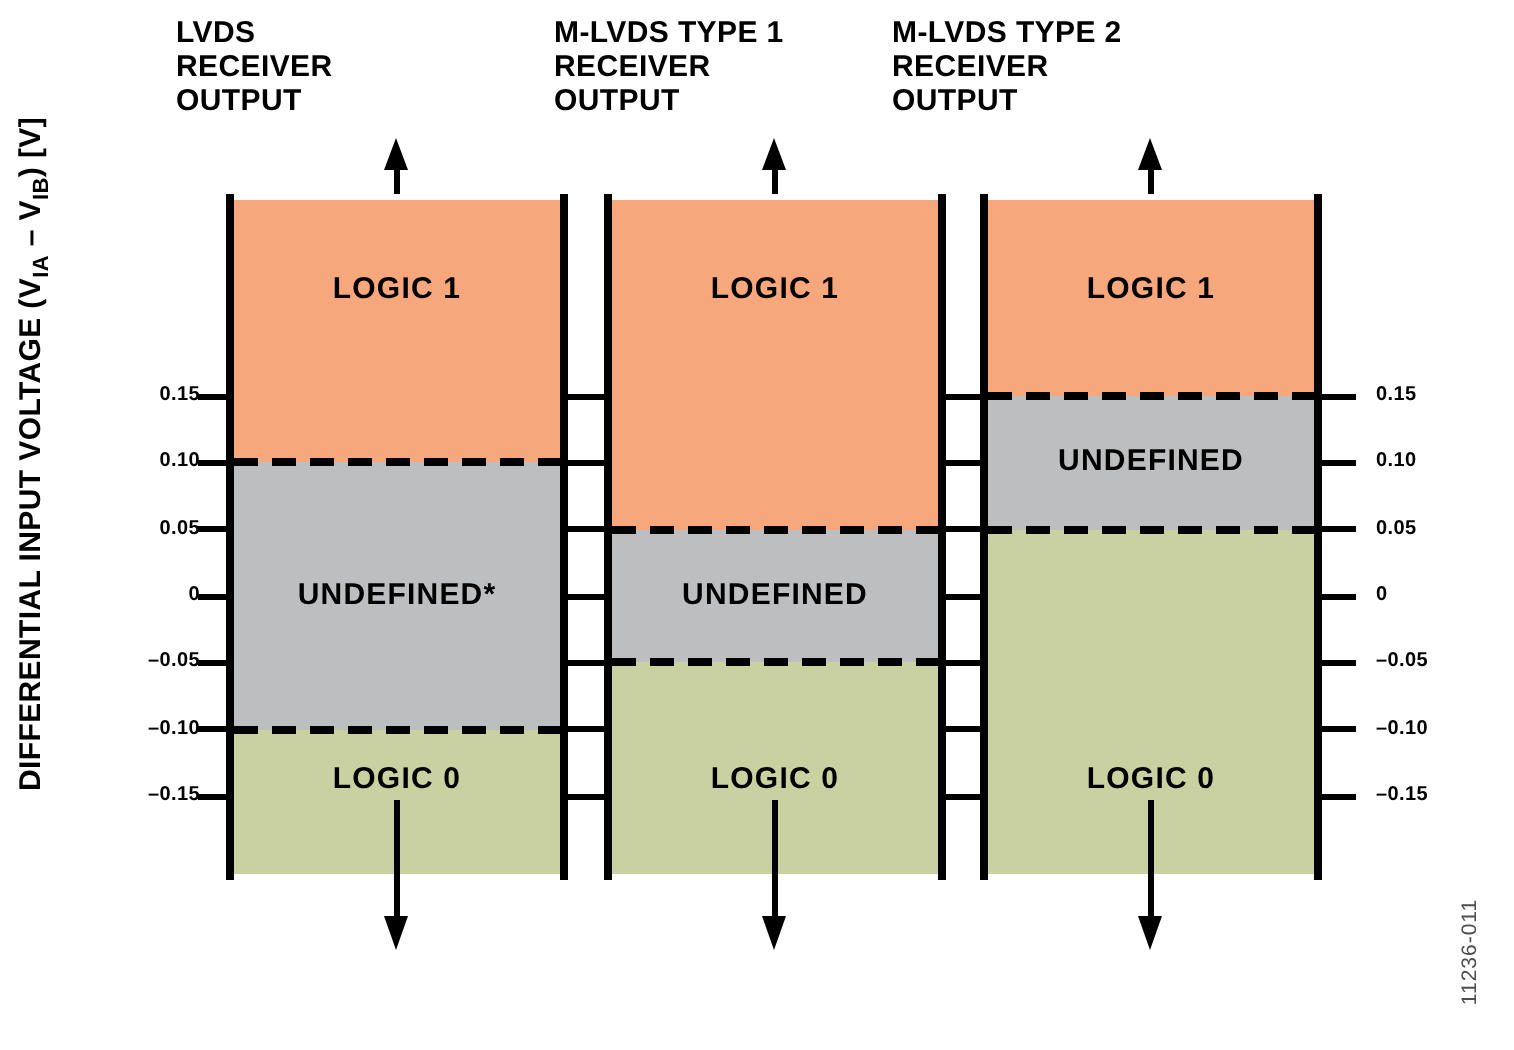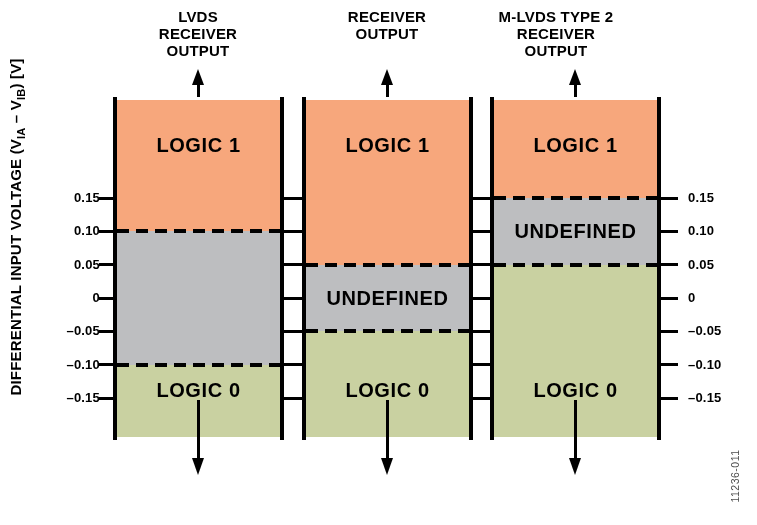--- a/index.html
+++ b/index.html
@@ -9,21 +9,21 @@
   }
   
   .ylabel{
     position:absolute;left:17px;top:227px;
     transform:translate(-50%,-50%) rotate(-90deg);
     white-space:nowrap;font-weight:bold;font-size:15px;letter-spacing:.2px;
   }
   .ylabel sub{font-size:11px;}
   
   .col-header{
-    position:absolute;top:8px;width:220px;text-align:center;
+    position:absolute;top:8px;width:220px;
     font-weight:bold;font-size:15px;line-height:17px;letter-spacing:.2px;
   }
   .h1{left:88px;} .h2{left:277px;} .h3{left:446px;}
   
   .bar{
     position:absolute;top:97px;height:343px;width:163px;
     border-left:4px solid #000;border-right:4px solid #000;background:#fff;
   }
   .b1{left:113px;} .b2{left:302px;} .b3{left:490px;}
   .region{position:absolute;left:0;right:0;}
@@ -44,39 +44,39 @@
   .dash{
     position:absolute;left:0;right:0;height:4px;
     background:repeating-linear-gradient(90deg,#000 0 12px,transparent 12px 19px);
   }
   .b1 .dash-top{top:132px;} .b1 .dash-bot{top:266px;}
   .b2 .dash-top{top:166px;} .b2 .dash-bot{top:232px;}
   .b3 .dash-top{top:99px;}  .b3 .dash-bot{top:166px;}
   
   .rlabel{
     position:absolute;left:0;right:0;text-align:center;
-    font-weight:bold;font-size:20px;letter-spacing:.6px;height:18px;line-height:18px;
+    font-weight:bold;font-size:15px;letter-spacing:.6px;height:18px;line-height:18px;
   }
   .lab-logic1{top:39px;}
   .b1 .lab-undef{top:192px;} .b2 .lab-undef{top:192px;} .b3 .lab-undef{top:125px;}
   .lab-logic0{top:284px;}
   
   .shaft{position:absolute;width:3px;background:#000;}
   .shaft-up{top:84px;height:46px;}
   .shaft-down{top:400px;height:58px;}
   .head{position:absolute;width:0;height:0;border-left:6px solid transparent;border-right:6px solid transparent;}
   .head-up{top:69px;border-bottom:16px solid #000;}
   .head-down{top:458px;border-top:17px solid #000;}
   .ax1{left:197px;} .ax2{left:386px;} .ax3{left:574px;}
   .hx1{left:192px;} .hx2{left:381px;} .hx3{left:569px;}
   
   .tickseg{position:absolute;height:3px;background:#000;}
   .ticklab{
     position:absolute;height:18px;line-height:18px;
-    font-weight:bold;font-size:13px;letter-spacing:.2px;
+    font-weight:bold;font-size:10px;letter-spacing:.2px;
   }
   .ticklab.left{left:34px;width:66px;text-align:right;}
   .ticklab.right{left:688px;width:70px;text-align:left;}
   
   .footnote{
     position:absolute;top:487px;left:0;width:745px;text-align:center;
     font-weight:bold;font-size:15px;letter-spacing:.3px;
   }
   .fignum{
     position:absolute;left:735px;top:476px;
@@ -99,26 +99,28 @@
   <div class="head head-up hx1"></div>
   <div class="shaft shaft-up ax1"></div>
 
   <div class="bar b1">
     <div class="region reg-logic1"></div>
     <div class="region reg-undef"></div>
     <div class="region reg-logic0"></div>
     <div class="dash dash-top"></div>
     <div class="dash dash-bot"></div>
     <div class="rlabel lab-logic1">LOGIC 1</div>
+    <div class="rlabel lab-undef">UNDEFINED*</div>
     <div class="rlabel lab-logic0">LOGIC 0</div>
   </div>
   <div class="shaft shaft-down ax1"></div>
   <div class="head head-down hx1"></div>
 
   <div class="col-header h2">
+    <div>M-LVDS TYPE 1</div>
     <div>RECEIVER</div>
     <div>OUTPUT</div>
   </div>
   <div class="head head-up hx2"></div>
   <div class="shaft shaft-up ax2"></div>
 
   <div class="bar b2">
     <div class="region reg-logic1"></div>
     <div class="region reg-undef"></div>
     <div class="region reg-logic0"></div>

